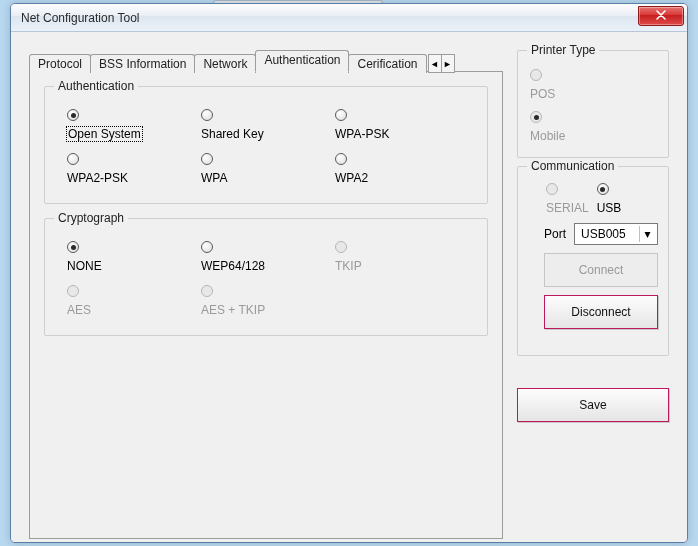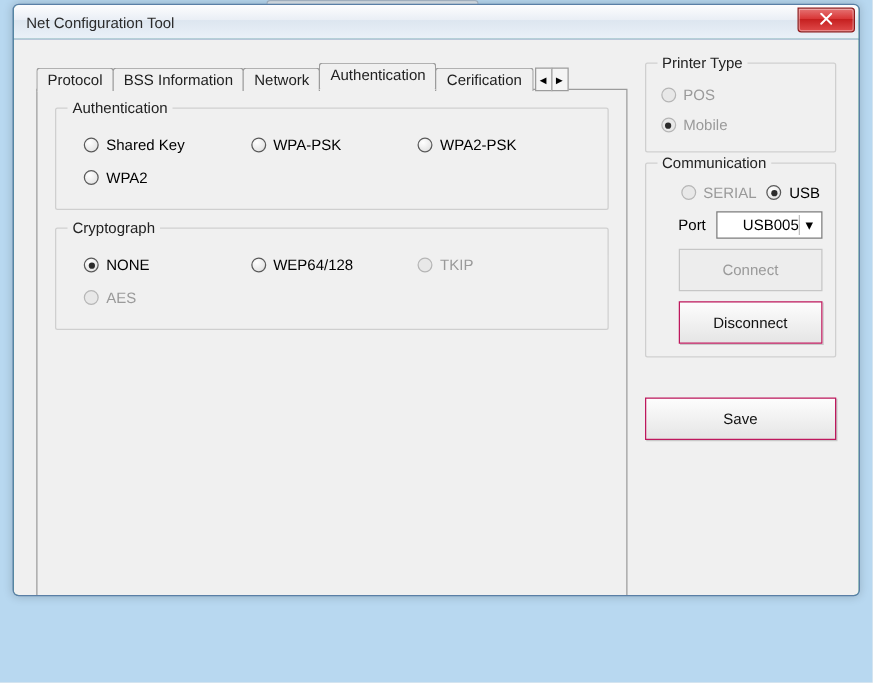--- a/index.html
+++ b/index.html
@@ -29,22 +29,22 @@
     position: absolute;
     left: 6px; top: 3px;
     width: 10px; height: 10px;
     background: #c0c8d0;
   }
 
   
   .window {
     position: absolute;
     top: 3px; left: 10px;
-    width: 678px; height: 474px;
-    background: #0f766e;
+    width: 678px; height: 540px;
+    background: #f9a8d4;
     border: 1px solid #5a7fa6;
     border-radius: 5px;
     box-shadow: 0 0 8px rgba(0,0,0,.18);
     overflow: hidden;
   }
 
   
   .titlebar {
     height: 28px;
     background: linear-gradient(#fdfdfe, #e9eef5 45%, #dde6f0 46%, #eaf1f8);
@@ -164,25 +164,26 @@
   
   .radio-grid {
     display: grid;
     grid-template-columns: 1fr 1fr 1fr;
     row-gap: 12px;
     column-gap: 4px;
     padding: 6px 8px 4px 8px;
   }
   .radio {
     display: flex;
-    align-items: center;
+    align-items: flex-start;
     gap: 6px;
     font-size: 12px;
     color: #000;
     cursor: default;
+    flex-direction: column;
   }
   .radio.disabled { color: #9a9a9a; }
   .radio .dot {
     width: 12px; height: 12px;
     border: 1px solid #5a5a5a;
     border-radius: 50%;
     background: radial-gradient(circle at 35% 30%, #fff, #dcdcdc);
     position: relative;
     flex: 0 0 12px;
   }
@@ -206,21 +207,21 @@
   .radio-vert { display: flex; flex-direction: column; gap: 10px; padding: 4px 4px 2px 2px; }
   .radio-horiz { display: flex; gap: 8px; padding: 2px 2px 6px 2px; }
 
   .port-row { display: flex; align-items: center; gap: 8px; margin: 2px 0 8px 0; }
   .port-row .lbl { color: #000; font-size: 12px; }
   .select {
     flex: 1;
     height: 22px;
     border: 1px solid #7a7a7a;
     background: #fff;
-    display: flex; align-items: center; justify-content: flex-end;
+    display: flex; align-items: center; justify-content: space-between;
     padding: 0 2px 0 6px;
     font-size: 12px;
   }
   .select .arrow {
     width: 16px; height: 16px;
     border-left: 1px solid #c0c0c0;
     display: flex; align-items: center; justify-content: center;
   }
 
   .btn {
@@ -282,31 +283,39 @@
                 <span>►</span>
               </div>
           </div>
         </div>
 
         <div class="tab-page">
 
           <div class="group">
             <span class="group-title">Authentication</span>
             <div class="radio-grid">
+              <div class="radio selected focus-ring">
+                <span class="dot"></span>
+                <span class="lbl">Open System</span>
+              </div>
               <div class="radio">
                 <span class="dot"></span>
                 <span class="lbl">Shared Key</span>
               </div>
               <div class="radio">
                 <span class="dot"></span>
                 <span class="lbl">WPA-PSK</span>
               </div>
               <div class="radio">
                 <span class="dot"></span>
                 <span class="lbl">WPA2-PSK</span>
+              </div>
+              <div class="radio">
+                <span class="dot"></span>
+                <span class="lbl">WPA</span>
               </div>
               <div class="radio">
                 <span class="dot"></span>
                 <span class="lbl">WPA2</span>
               </div>
             </div>
           </div>
 
           <div class="group">
             <span class="group-title">Cryptograph</span>
@@ -319,20 +328,24 @@
                 <span class="dot"></span>
                 <span class="lbl">WEP64/128</span>
               </div>
               <div class="radio disabled">
                 <span class="dot"></span>
                 <span class="lbl">TKIP</span>
               </div>
               <div class="radio disabled">
                 <span class="dot"></span>
                 <span class="lbl">AES</span>
+              </div>
+              <div class="radio disabled">
+                <span class="dot"></span>
+                <span class="lbl">AES + TKIP</span>
               </div>
               <div></div>
             </div>
           </div>
 
         </div>
       </div>
 
       <div class="col-right">
 
@@ -365,21 +378,21 @@
           <div class="port-row">
             <span class="lbl">Port</span>
             <div class="select">
               <span>USB005</span>
               <span class="arrow">▾</span>
             </div>
           </div>
           <div class="btn disabled">
             <span>Connect</span>
           </div>
-          <div class="btn" style="margin-bottom:0;">
+          <div class="btn" style="margin-bottom:16px;">
             <span>Disconnect</span>
           </div>
         </div>
 
         <div class="btn save-gap">
           <span>Save</span>
         </div>
 
         <div class="spacer"></div>
 

